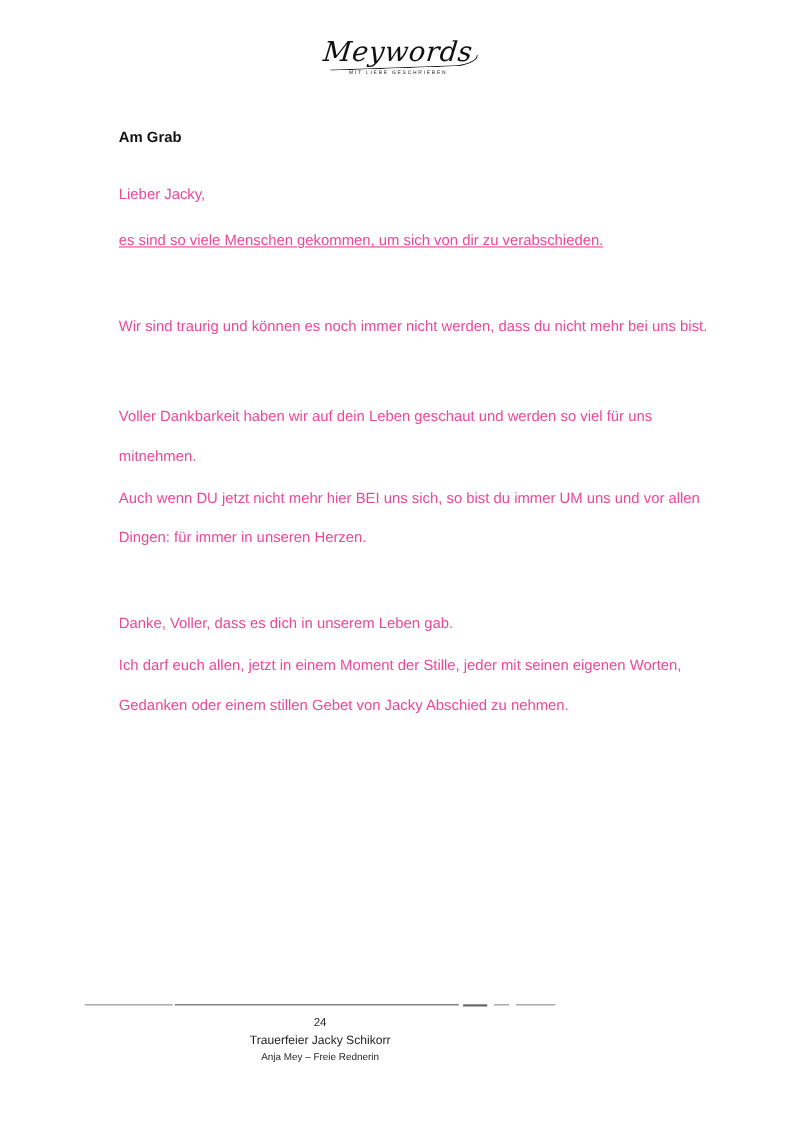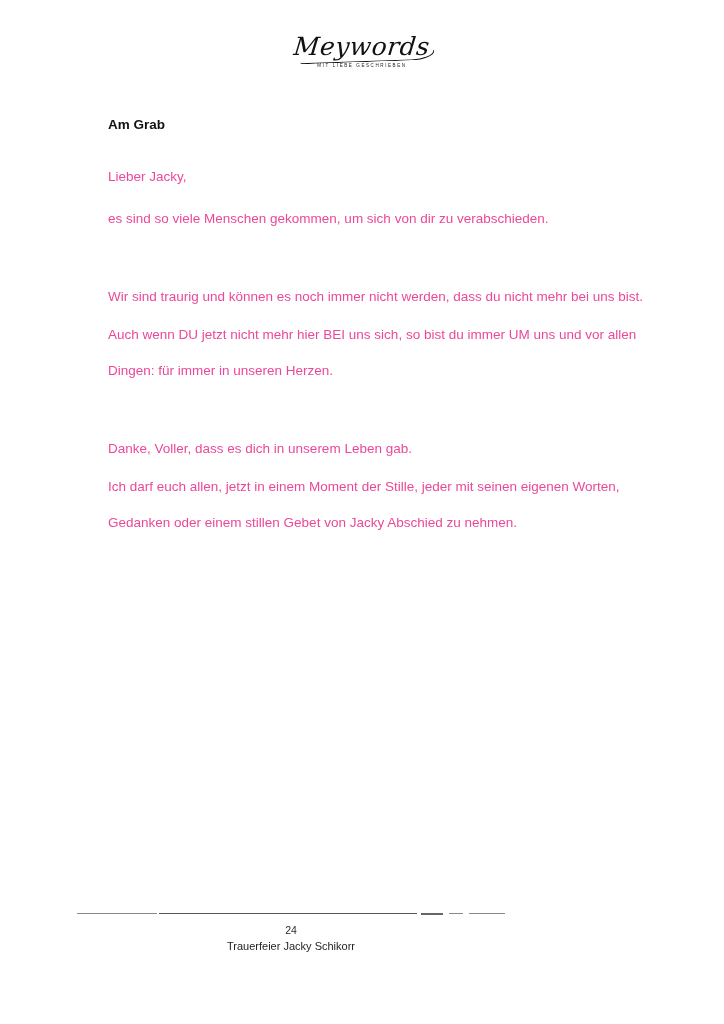--- a/index.html
+++ b/index.html
@@ -78,21 +78,21 @@
     margin: 0 0 24px 0;
     line-height: 1.5;
   }
   .para {
     font-size: 13.5px;
     line-height: 36px;
     color: #ec4899;
     margin: 0;
     font-weight: 400;
   }
-  .para.gap-sm { margin-top: 6px; }
+  .para.gap-sm { margin-top: 6px; text-decoration: underline; }
   .para.gap-md { margin-top: 42px; }
   .para.gap-lg { margin-top: 46px; }
   .para.gap-xs { margin-top: 2px; }
 
   
   .footer {
     position: absolute;
     left: 0;
     top: 908px;
     width: 582px;
@@ -141,30 +141,32 @@
     <div class="logo-script">Meywords</div>
     <div class="logo-sub">MIT LIEBE GESCHRIEBEN</div>
   </div>
 
   <div class="content">
     <h1 class="doc-title">Am Grab</h1>
 
     <p class="para">Lieber Jacky,</p>
     <p class="para gap-sm">es sind so viele Menschen gekommen, um sich von dir zu verabschieden.</p>
     <p class="para gap-md">Wir sind traurig und können es noch immer nicht werden, dass du nicht mehr bei uns bist.</p>
+    <p class="para gap-lg">Voller Dankbarkeit haben wir auf dein Leben geschaut und werden so viel für uns mitnehmen.</p>
     <p class="para gap-xs">Auch wenn DU jetzt nicht mehr hier BEI uns sich, so bist du immer UM uns und vor allen Dingen: für immer in unseren Herzen.</p>
     <p class="para gap-md">Danke, Voller, dass es dich in unserem Leben gab.</p>
     <p class="para gap-xs">Ich darf euch allen, jetzt in einem Moment der Stille, jeder mit seinen eigenen Worten, Gedanken oder einem stillen Gebet von Jacky Abschied zu nehmen.</p>
   </div>
 
   <div class="footer">
     <div class="footer-rule">
       <span class="seg a"></span>
       <span class="seg b"></span>
       <span class="seg c"></span>
       <span class="seg d"></span>
       <span class="seg e"></span>
     </div>
     <div class="footer-page">24</div>
     <div class="footer-line1">Trauerfeier Jacky Schikorr</div>
+    <div class="footer-line2">Anja Mey – Freie Rednerin</div>
   </div>
 
 </div>
 
 </body></html>

